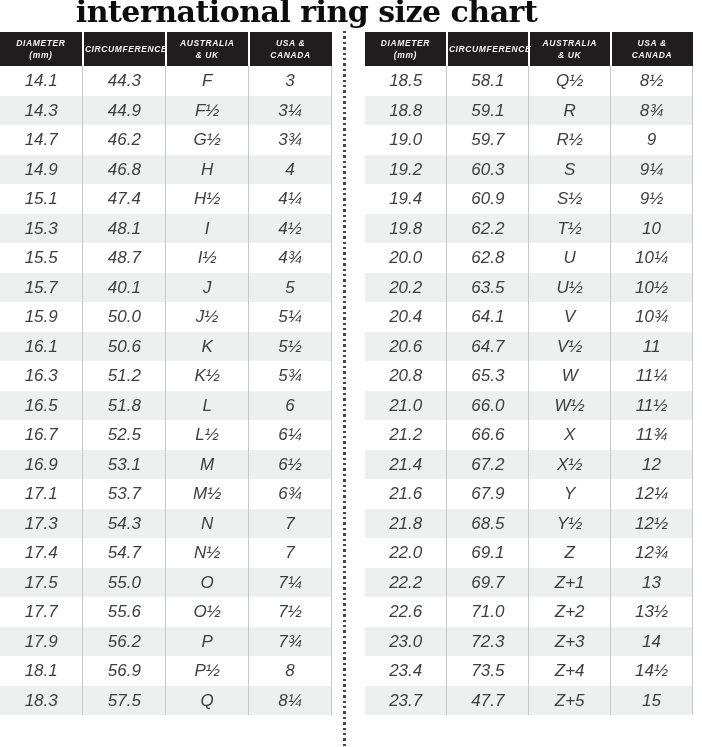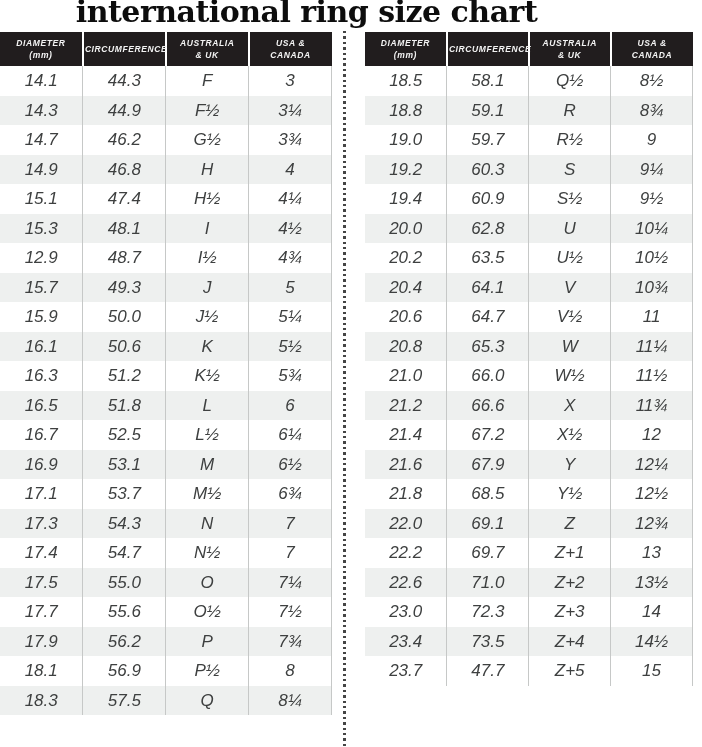--- a/index.html
+++ b/index.html
@@ -127,28 +127,28 @@
           <td>H½</td>
           <td>4¼</td>
         </tr>
         <tr>
           <td>15.3</td>
           <td>48.1</td>
           <td>I</td>
           <td>4½</td>
         </tr>
         <tr>
-          <td>12.9</td>
+          <td>15.5</td>
           <td>48.7</td>
           <td>I½</td>
           <td>4¾</td>
         </tr>
         <tr>
           <td>15.7</td>
-          <td>49.3</td>
+          <td>40.1</td>
           <td>J</td>
           <td>5</td>
         </tr>
         <tr>
           <td>15.9</td>
           <td>50.0</td>
           <td>J½</td>
           <td>5¼</td>
         </tr>
         <tr>
@@ -268,20 +268,26 @@
           <td>S</td>
           <td>9¼</td>
         </tr>
         <tr>
           <td>19.4</td>
           <td>60.9</td>
           <td>S½</td>
           <td>9½</td>
         </tr>
         <tr>
+          <td>19.8</td>
+          <td>62.2</td>
+          <td>T½</td>
+          <td>10</td>
+        </tr>
+        <tr>
           <td>20.0</td>
           <td>62.8</td>
           <td>U</td>
           <td>10¼</td>
         </tr>
         <tr>
           <td>20.2</td>
           <td>63.5</td>
           <td>U½</td>
           <td>10½</td>

